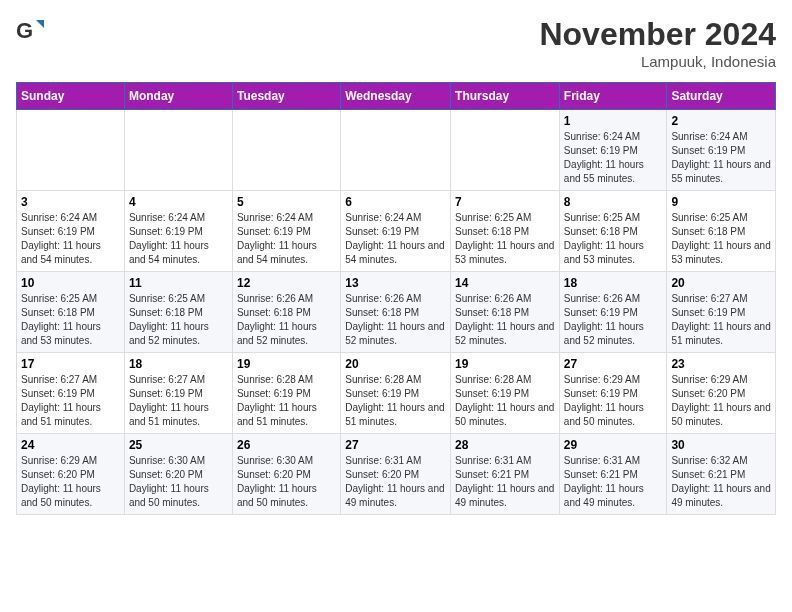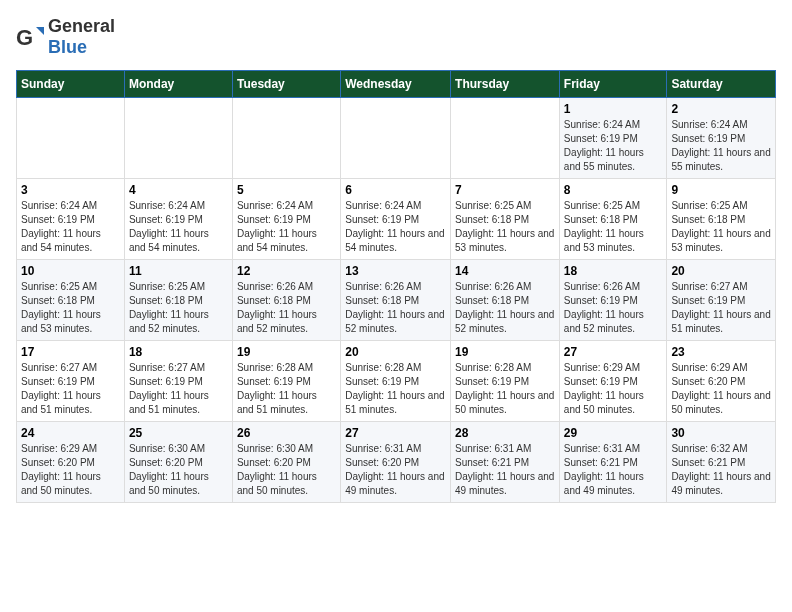--- a/index.html
+++ b/index.html
@@ -36,21 +36,21 @@
     .location {
       font-size: 15px;
       color: #555;
     }
     table {
       width: 100%;
       border-collapse: collapse;
       font-size: 11px;
     }
     thead tr th {
-      background-color: #14532d;
+      background-color: #a21caf;
       color: #fff;
       padding: 6px 4px;
       text-align: left;
       font-size: 12px;
       font-weight: bold;
       border: 1px solid #2a6db5;
     }
     tbody tr td {
       vertical-align: top;
       padding: 4px;
@@ -81,24 +81,24 @@
   </style>
 </head>
 <body>
 
 <div class="header">
   <div class="logo">
     <svg class="logo-icon" viewBox="0 0 28 28" xmlns="http://www.w3.org/2000/svg">
       <text x="0" y="22" font-size="22" font-weight="bold" fill="#333">G</text>
       <polygon points="20,4 28,4 28,12" fill="#2a6db5"></polygon>
     </svg>
-    <div>
-      <span style="font-size:18px;font-weight:bold;color:#333;">General</span><br>
-      <span style="font-size:18px;font-weight:bold;color:#2a6db5;">Blue</span>
-    </div>
+  </div>
+  <div class="title-area">
+    <div class="month-title">November 2024</div>
+    <div class="location">Lampuuk, Indonesia</div>
   </div>
 </div>
 
 <table>
   <thead>
     <tr>
     <th>Sunday</th>
         <th>Monday</th>
         <th>Tuesday</th>
         <th>Wednesday</th>

